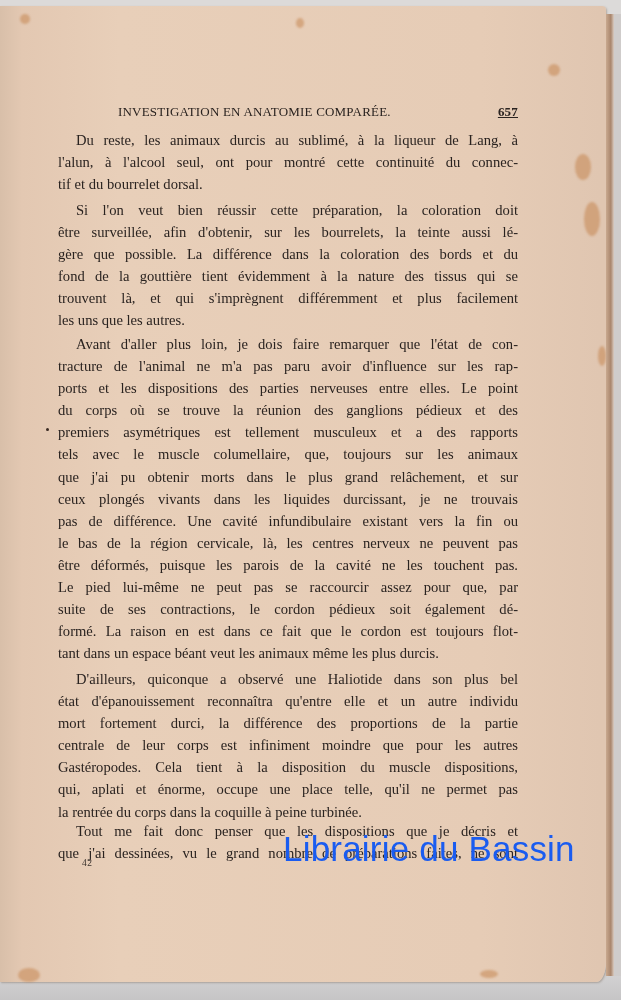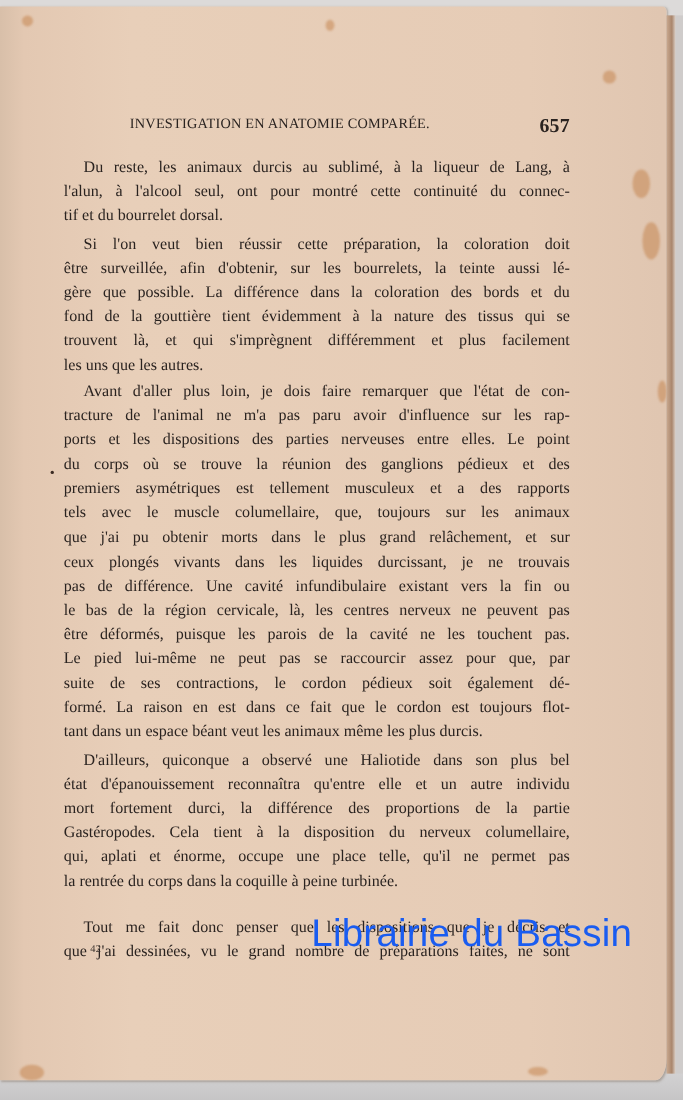--- a/index.html
+++ b/index.html
@@ -27,29 +27,29 @@
       position: absolute; left: 606px; top: 14px; width: 8px; height: 962px;
       background: linear-gradient(90deg, #c9a98f, #a9866d 60%, #d9ccc2);
     }
     .stain { position: absolute; border-radius: 50%; background: rgba(190,120,60,0.45); filter: blur(1px); }
     .header {
       position: absolute; left: 118px; top: 104px; width: 400px;
       font-size: 13.5px; letter-spacing: 0.2px; color: #2a2320;
       display: flex; justify-content: space-between;
     }
     .header .title { font-variant: small-caps; text-transform: uppercase; font-size: 13px; }
-    .header .num { font-weight: bold; font-size: 18px; }
+    .header .num { font-weight: bold; font-size: 13px; text-decoration: underline; }
     .para {
       position: absolute; left: 58px; width: 460px;
       font-size: 14.6px; line-height: 22.1px; text-align: justify;
       color: #2a2320; margin: 0;
     }
     .para .line { display: block; white-space: nowrap; text-align-last: justify; text-align: justify; }
     .para .line.last { text-align-last: left; }
-    .para .line.first { padding-left: 18px; margin-top: 12px; }
+    .para .line.first { padding-left: 18px; }
     .footer {
       position: absolute; left: 82px; top: 858px; width: 360px;
       font-size: 9.5px; letter-spacing: 0.4px; color: #3a322d;
       display: flex; justify-content: space-between;
     }
     .watermark {
       position: absolute; left: 283px; top: 829px;
       font-family: "Liberation Sans", "DejaVu Sans", sans-serif;
       font-size: 35px; color: #1a5cf0; letter-spacing: 0.2px;
       white-space: nowrap;
@@ -111,21 +111,22 @@
   <span class="line">Le pied lui-même ne peut pas se raccourcir assez pour que, par</span>
   <span class="line">suite de ses contractions, le cordon pédieux soit également dé-</span>
   <span class="line">formé. La raison en est dans ce fait que le cordon est toujours flot-</span>
   <span class="line last">tant dans un espace béant veut les animaux même les plus durcis.</span>
 </div>
 
 <div class="para" style="top:668px;">
   <span class="line first">D'ailleurs, quiconque a observé une Haliotide dans son plus bel</span>
   <span class="line">état d'épanouissement reconnaîtra qu'entre elle et un autre individu</span>
   <span class="line">mort fortement durci, la différence des proportions de la partie</span>
-  <span class="line">Gastéropodes. Cela tient à la disposition du nerveux columellaire,</span>
+  <span class="line">centrale de leur corps est infiniment moindre que pour les autres</span>
+  <span class="line">Gastéropodes. Cela tient à la disposition du muscle dispositions,</span>
   <span class="line">qui, aplati et énorme, occupe une place telle, qu'il ne permet pas</span>
   <span class="line last">la rentrée du corps dans la coquille à peine turbinée.</span>
 </div>
 
 <div class="para" style="top:820px;">
   <span class="line first">Tout me fait donc penser que les dispositions que je décris et</span>
   <span class="line">que j'ai dessinées, vu le grand nombre de préparations faites, ne sont</span>
 </div>
 
 <div class="footer">

